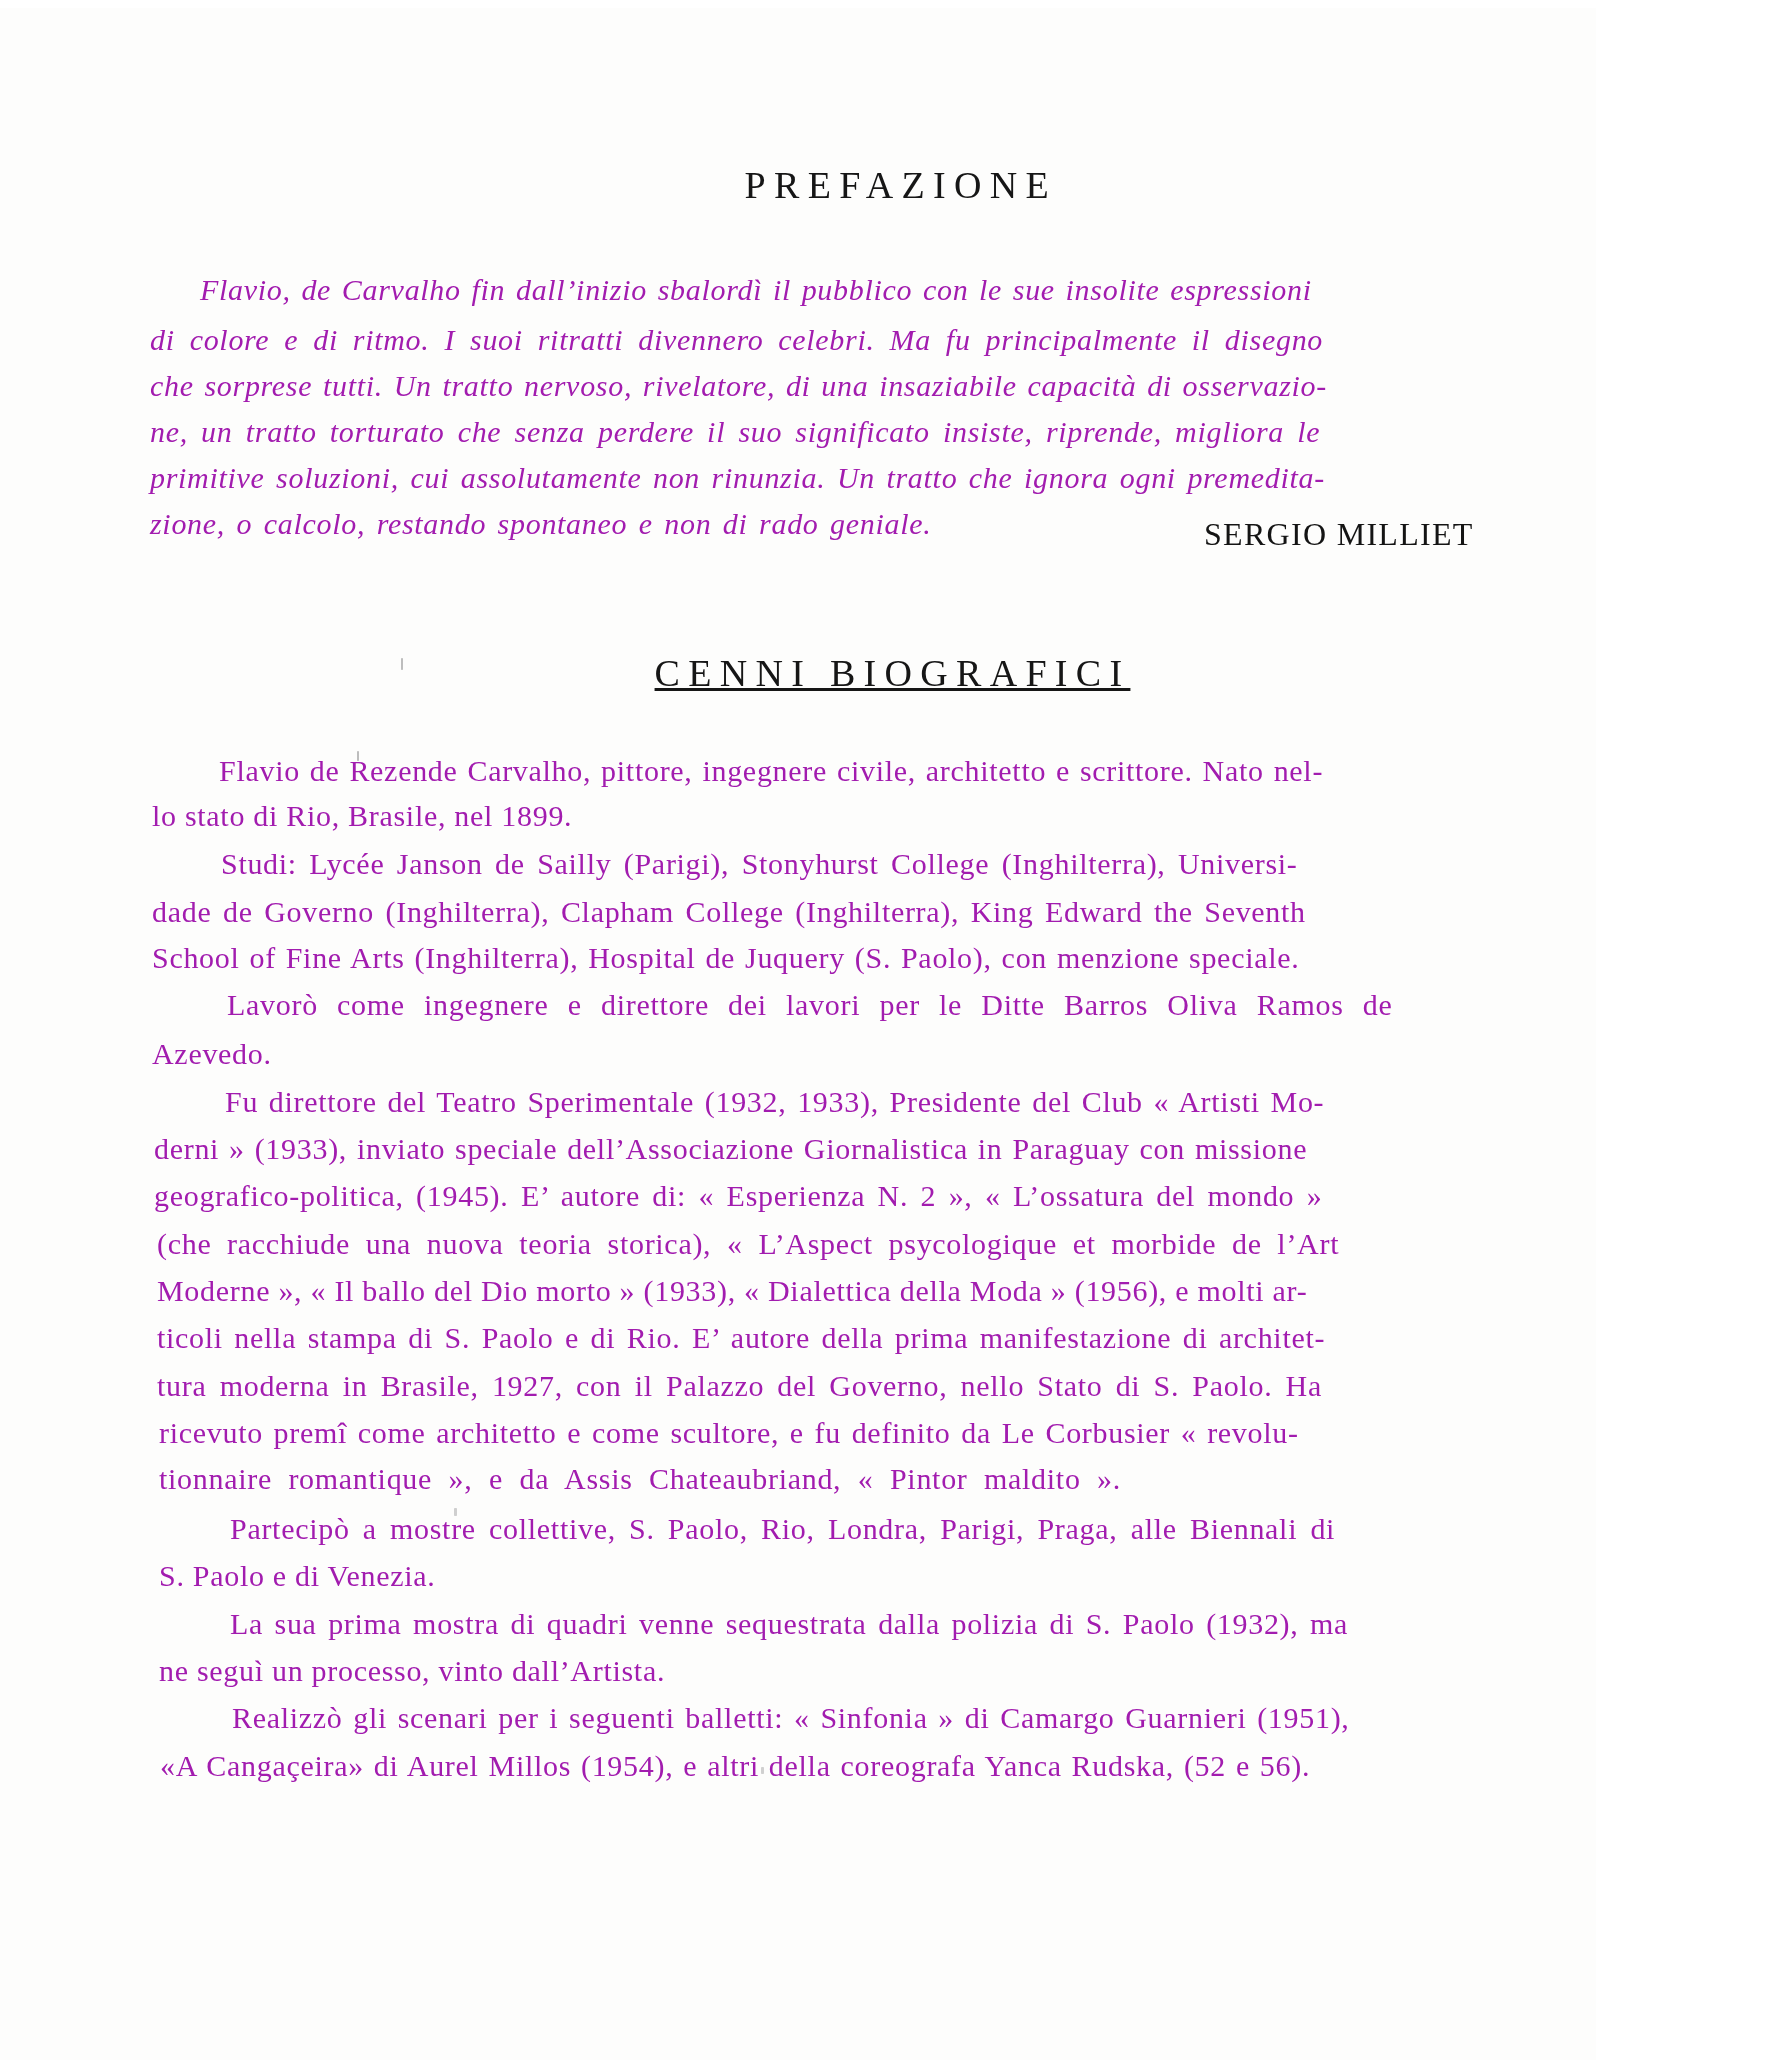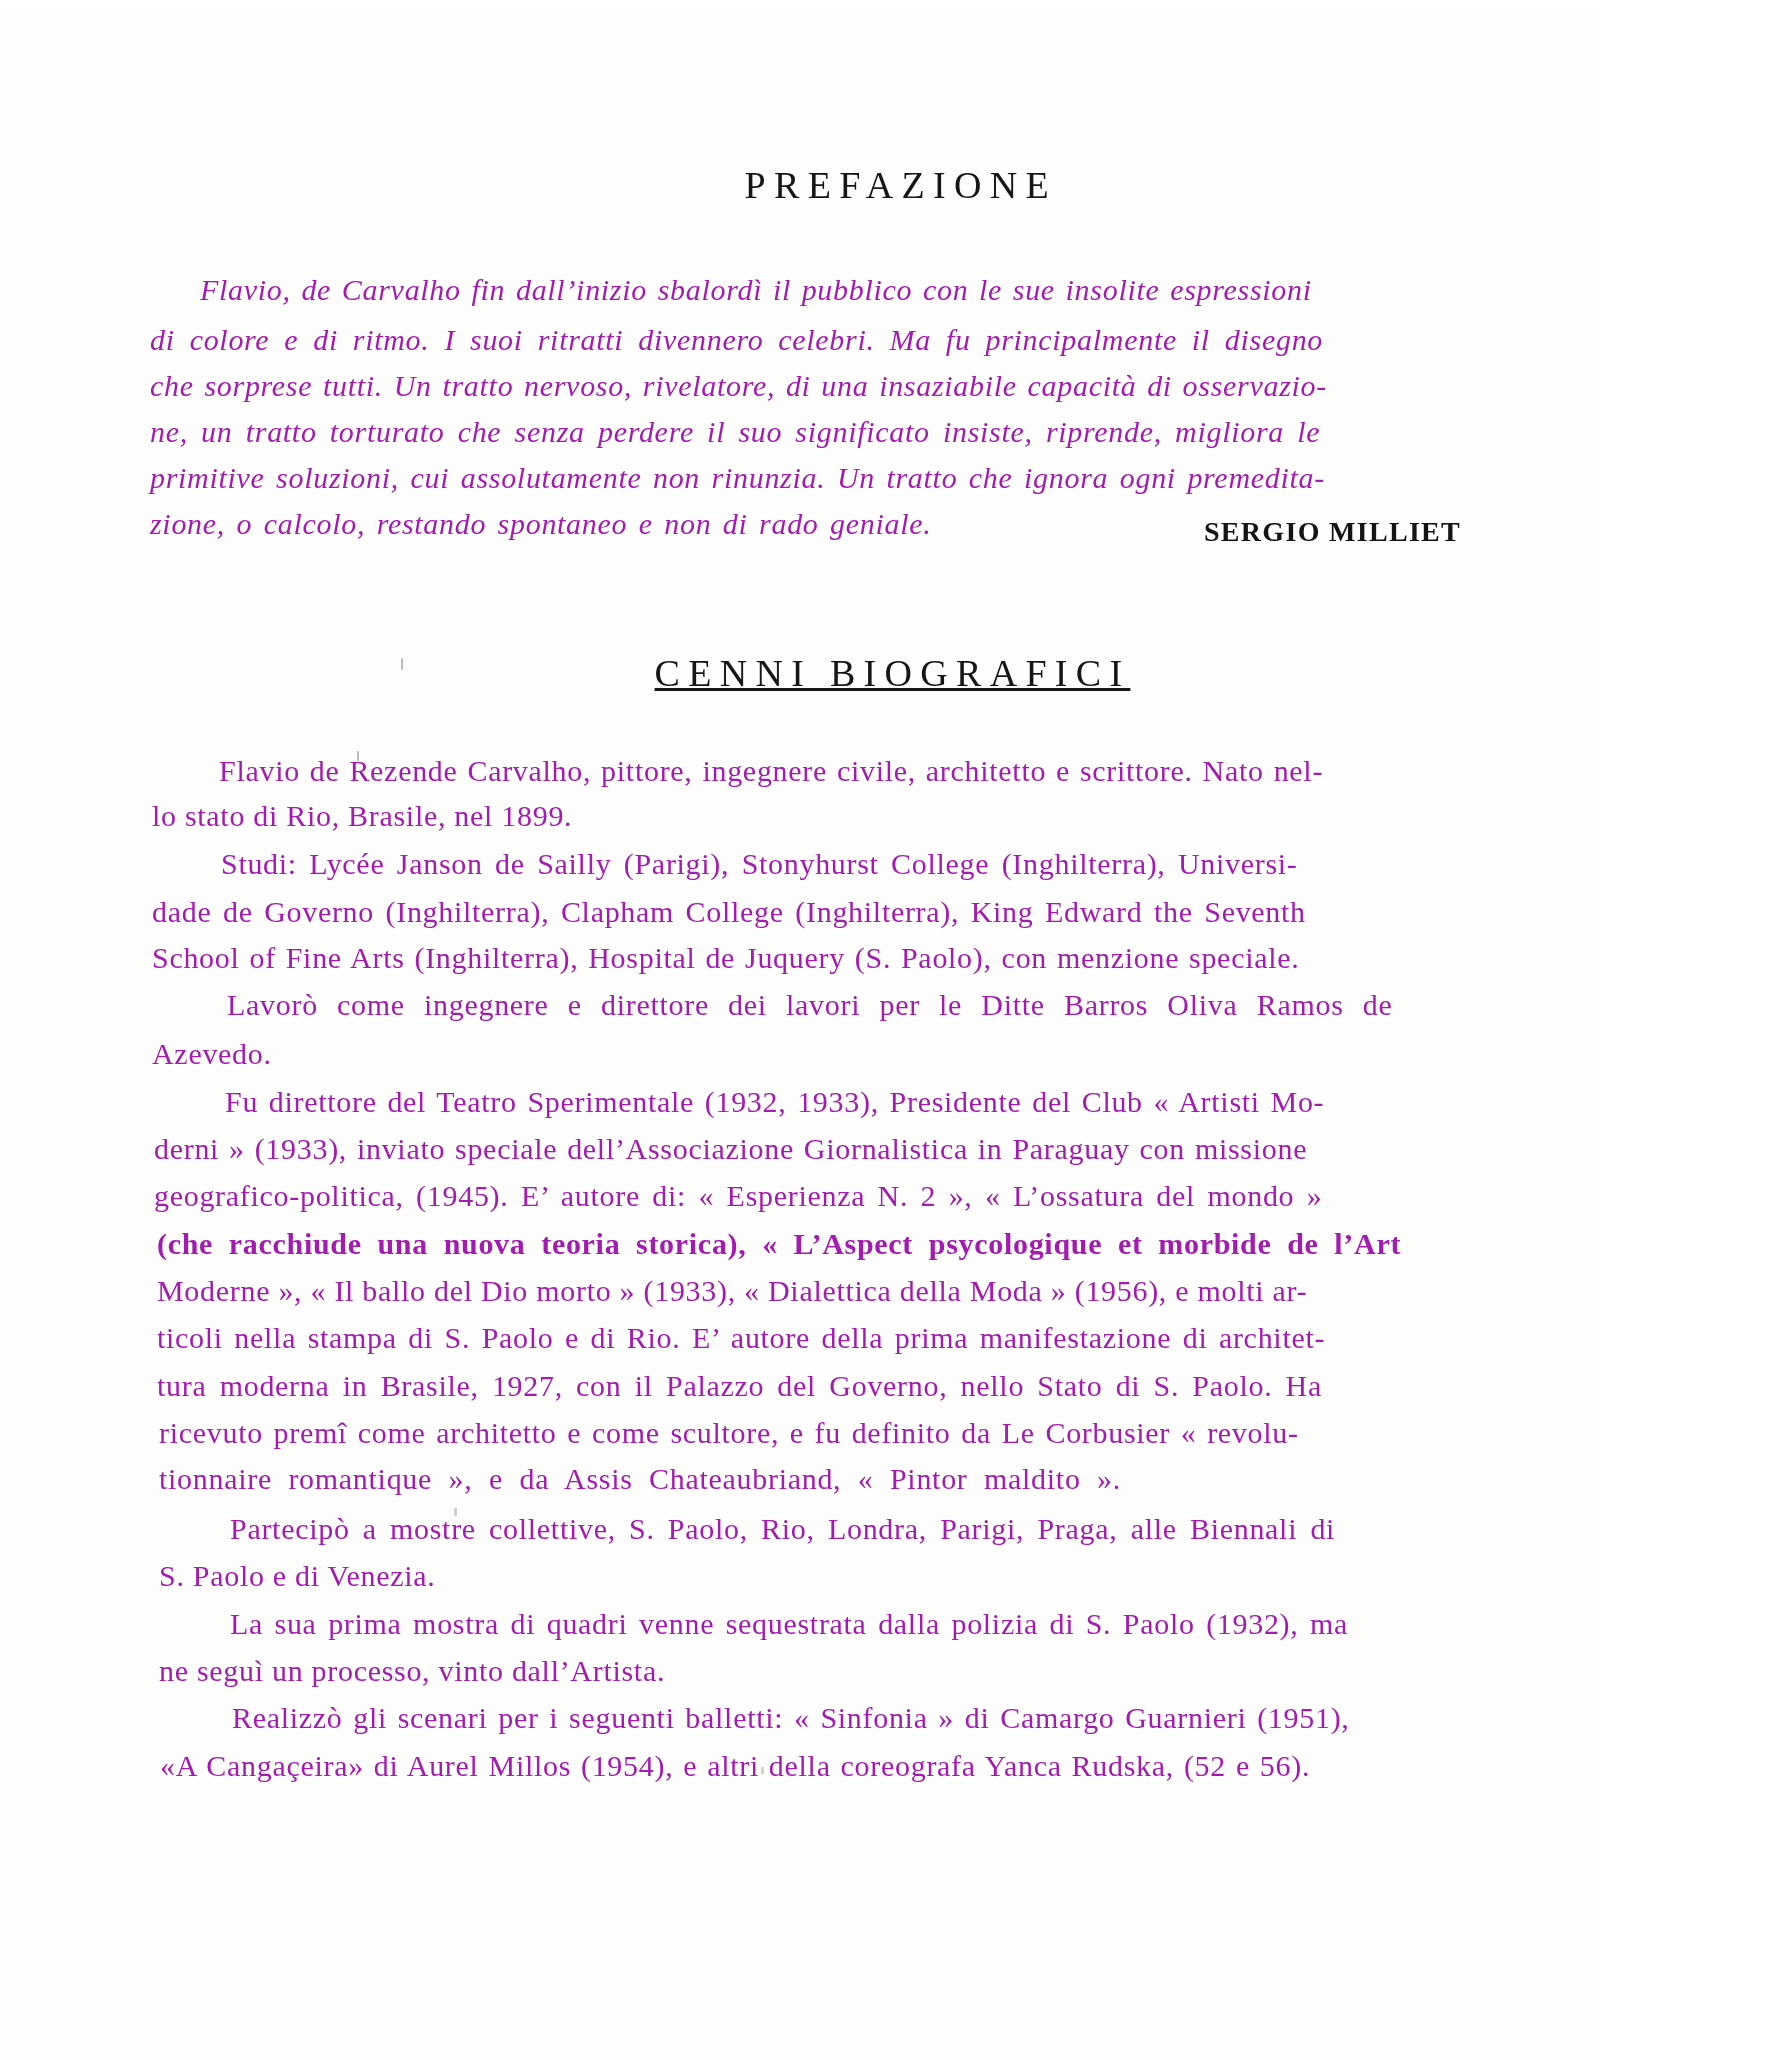--- a/index.html
+++ b/index.html
@@ -43,24 +43,23 @@
     line-height: 33px;
     color: #a21caf;
   }
   .italic { font-style: italic; letter-spacing: 0.7px; }
   .roman { letter-spacing: 0.7px; }
 
   .sig {
     position: absolute;
     top: 508px;
     left: 1204px;
-    font-size: 28px;
+    font-size: 32px;
     letter-spacing: 1.3px;
     white-space: nowrap;
-    font-weight: bold;
   }
   .speck {
     position: absolute;
     background: #bdbdbd;
     border-radius: 0.8px;
   }
 </style>
 </head>
 <body>
 
@@ -85,21 +84,21 @@
     <div class="line roman" style="top:746px;  left:219px; word-spacing:1.7px;">Flavio de Rezende Carvalho, pittore, ingegnere civile, architetto e scrittore. Nato nel-</div>
     <div class="line roman" style="top:791px;  left:152px;">lo stato di Rio, Brasile, nel 1899.</div>
     <div class="line roman" style="top:839px; left:221px; word-spacing:4.2px;">Studi: Lycée Janson de Sailly (Parigi), Stonyhurst College (Inghilterra), Universi-</div>
     <div class="line roman" style="top:887px; left:152px; word-spacing:3.3px;">dade de Governo (Inghilterra), Clapham College (Inghilterra), King Edward the Seventh</div>
     <div class="line roman" style="top:933px; left:152px; word-spacing:1.7px;">School of Fine Arts (Inghilterra), Hospital de Juquery (S. Paolo), con menzione speciale.</div>
     <div class="line roman" style="top:980px; left:227px; word-spacing:11px;">Lavorò come ingegnere e direttore dei lavori per le Ditte Barros Oliva Ramos de</div>
     <div class="line roman" style="top:1029px; left:152px;">Azevedo.</div>
     <div class="line roman" style="top:1077px; left:225px; word-spacing:2.5px;">Fu direttore del Teatro Sperimentale (1932, 1933), Presidente del Club « Artisti Mo-</div>
     <div class="line roman" style="top:1124px; left:154px; word-spacing:1.7px;">derni » (1933), inviato speciale dell’Associazione Giornalistica in Paraguay con missione</div>
     <div class="line roman" style="top:1171px; left:154px; word-spacing:4.2px;">geografico-politica, (1945). E’ autore di: « Esperienza N. 2 », « L’ossatura del mondo »</div>
-    <div class="line roman" style="top:1219px; left:157px; word-spacing:7.5px;font-weight:bold;">(che racchiude una nuova teoria storica), « L’Aspect psycologique et morbide de l’Art</div>
+    <div class="line roman" style="top:1219px; left:157px; word-spacing:7.5px;">(che racchiude una nuova teoria storica), « L’Aspect psycologique et morbide de l’Art</div>
     <div class="line roman" style="top:1266px; left:157px; word-spacing:0px;">Moderne », « Il ballo del Dio morto » (1933), « Dialettica della Moda » (1956), e molti ar-</div>
     <div class="line roman" style="top:1313px; left:157px; word-spacing:3.3px;">ticoli nella stampa di S. Paolo e di Rio. E’ autore della prima manifestazione di architet-</div>
     <div class="line roman" style="top:1361px; left:157px; word-spacing:5px;">tura moderna in Brasile, 1927, con il Palazzo del Governo, nello Stato di S. Paolo. Ha</div>
     <div class="line roman" style="top:1408px; left:159px; word-spacing:2.5px;">ricevuto premî come architetto e come scultore, e fu definito da Le Corbusier « revolu-</div>
     <div class="line roman" style="top:1454px; left:159px; word-spacing:8.3px;">tionnaire romantique », e da Assis Chateaubriand, « Pintor maldito ».</div>
     <div class="line roman" style="top:1504px; left:230px; word-spacing:5px;">Partecipò a mostre collettive, S. Paolo, Rio, Londra, Parigi, Praga, alle Biennali di</div>
     <div class="line roman" style="top:1551px; left:159px;">S. Paolo e di Venezia.</div>
     <div class="line roman" style="top:1599px; left:230px; word-spacing:3.3px;">La sua prima mostra di quadri venne sequestrata dalla polizia di S. Paolo (1932), ma</div>
     <div class="line roman" style="top:1646px; left:159px;">ne seguì un processo, vinto dall’Artista.</div>
     <div class="line roman" style="top:1693px; left:232px; word-spacing:2.5px;">Realizzò gli scenari per i seguenti balletti: « Sinfonia » di Camargo Guarnieri (1951),</div>

